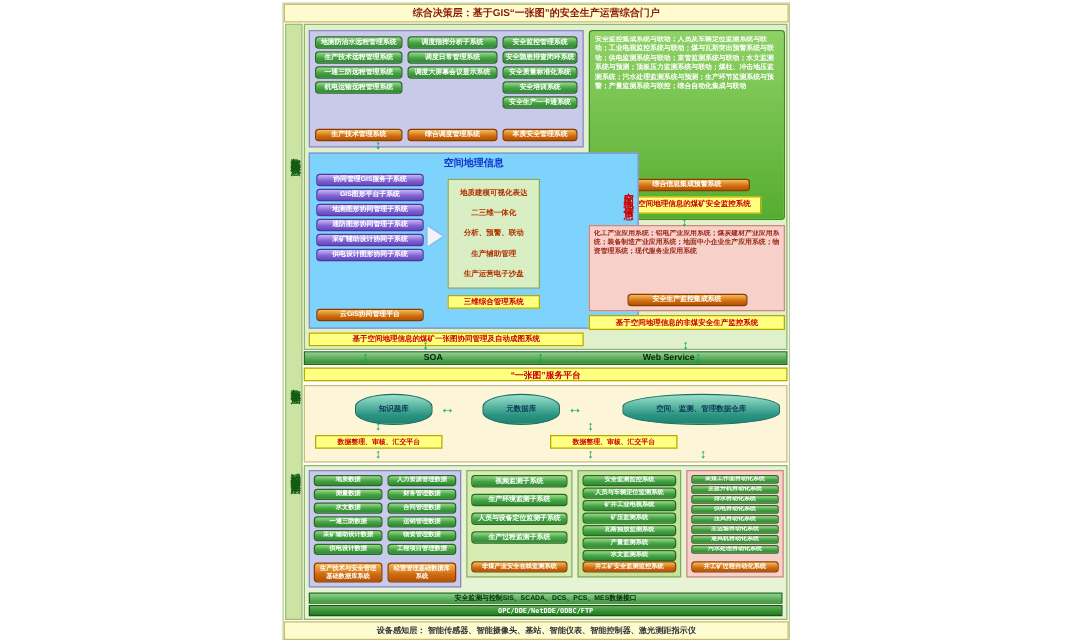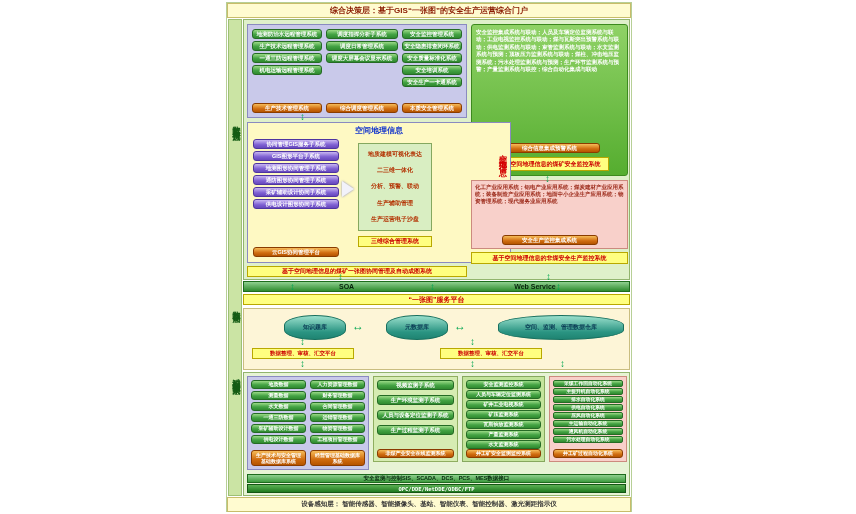--- a/index.html
+++ b/index.html
@@ -45,21 +45,21 @@
   .p-remote{left:247px;top:24px;width:220px;height:94px;background:#c9c9ea;border:1px solid #8a8ac0;display:flex;gap:4px;padding:4px;}
   .p-remote .col{display:flex;flex-direction:column;}
   .col-remote{width:70px;} .col-dispatch{width:72px;} .col-safety{flex:1;}
 
   .p-monitor{left:471px;top:24px;width:157px;height:152px;background:linear-gradient(180deg,#8fd266,#55ad2f);
              border:1px solid #3c8a1e;border-radius:3px;display:flex;flex-direction:column;padding:4px;}
   .mon-text{font-size:5.5px;color:#fff;font-weight:bold;line-height:1.35;flex:1;overflow:hidden;}
   .mon-btn{width:100px;margin:2px auto;}
   .mon-footer{width:118px;margin:2px auto 0;font-size:6px;min-height:14px;line-height:1.15;padding:1px 2px;flex:none;}
 
-  .p-gis{left:247px;top:122px;width:264px;height:141px;background:#fef9c3;border:1px solid #8a8ac0;}
+  .p-gis{left:247px;top:122px;width:264px;height:141px;background:#7dd3fc;border:1px solid #8a8ac0;}
   .gis-title{position:absolute;top:2px;left:0;right:0;text-align:center;font-size:8px;font-weight:bold;color:#1133cc;}
   .gis-left{position:absolute;left:5px;top:16px;bottom:5px;width:86px;display:flex;flex-direction:column;}
   .gis-arrow{position:absolute;left:94px;top:58px;width:0;height:0;border-top:8px solid transparent;
              border-bottom:8px solid transparent;border-left:12px solid #f2f2fa;filter:drop-shadow(0 0 1px #8888bb);}
   .gis-box{position:absolute;left:110px;top:20px;width:74px;height:88px;background:#d9eec2;border:1px solid #85a85f;
            display:flex;flex-direction:column;justify-content:space-around;align-items:center;padding:2px;}
   .gis-line{font-size:6px;color:#b33000;font-weight:bold;white-space:nowrap;}
   .gis-center-footer{position:absolute;left:110px;top:113px;width:74px;height:11px;font-size:6px;}
   .gis-side{position:absolute;right:3px;top:24px;writing-mode:vertical-rl;font-size:8px;font-weight:bold;color:#d40000;letter-spacing:3px;}
   .gis-footer{left:247px;top:266px;width:220px;height:11px;font-size:6px;}

